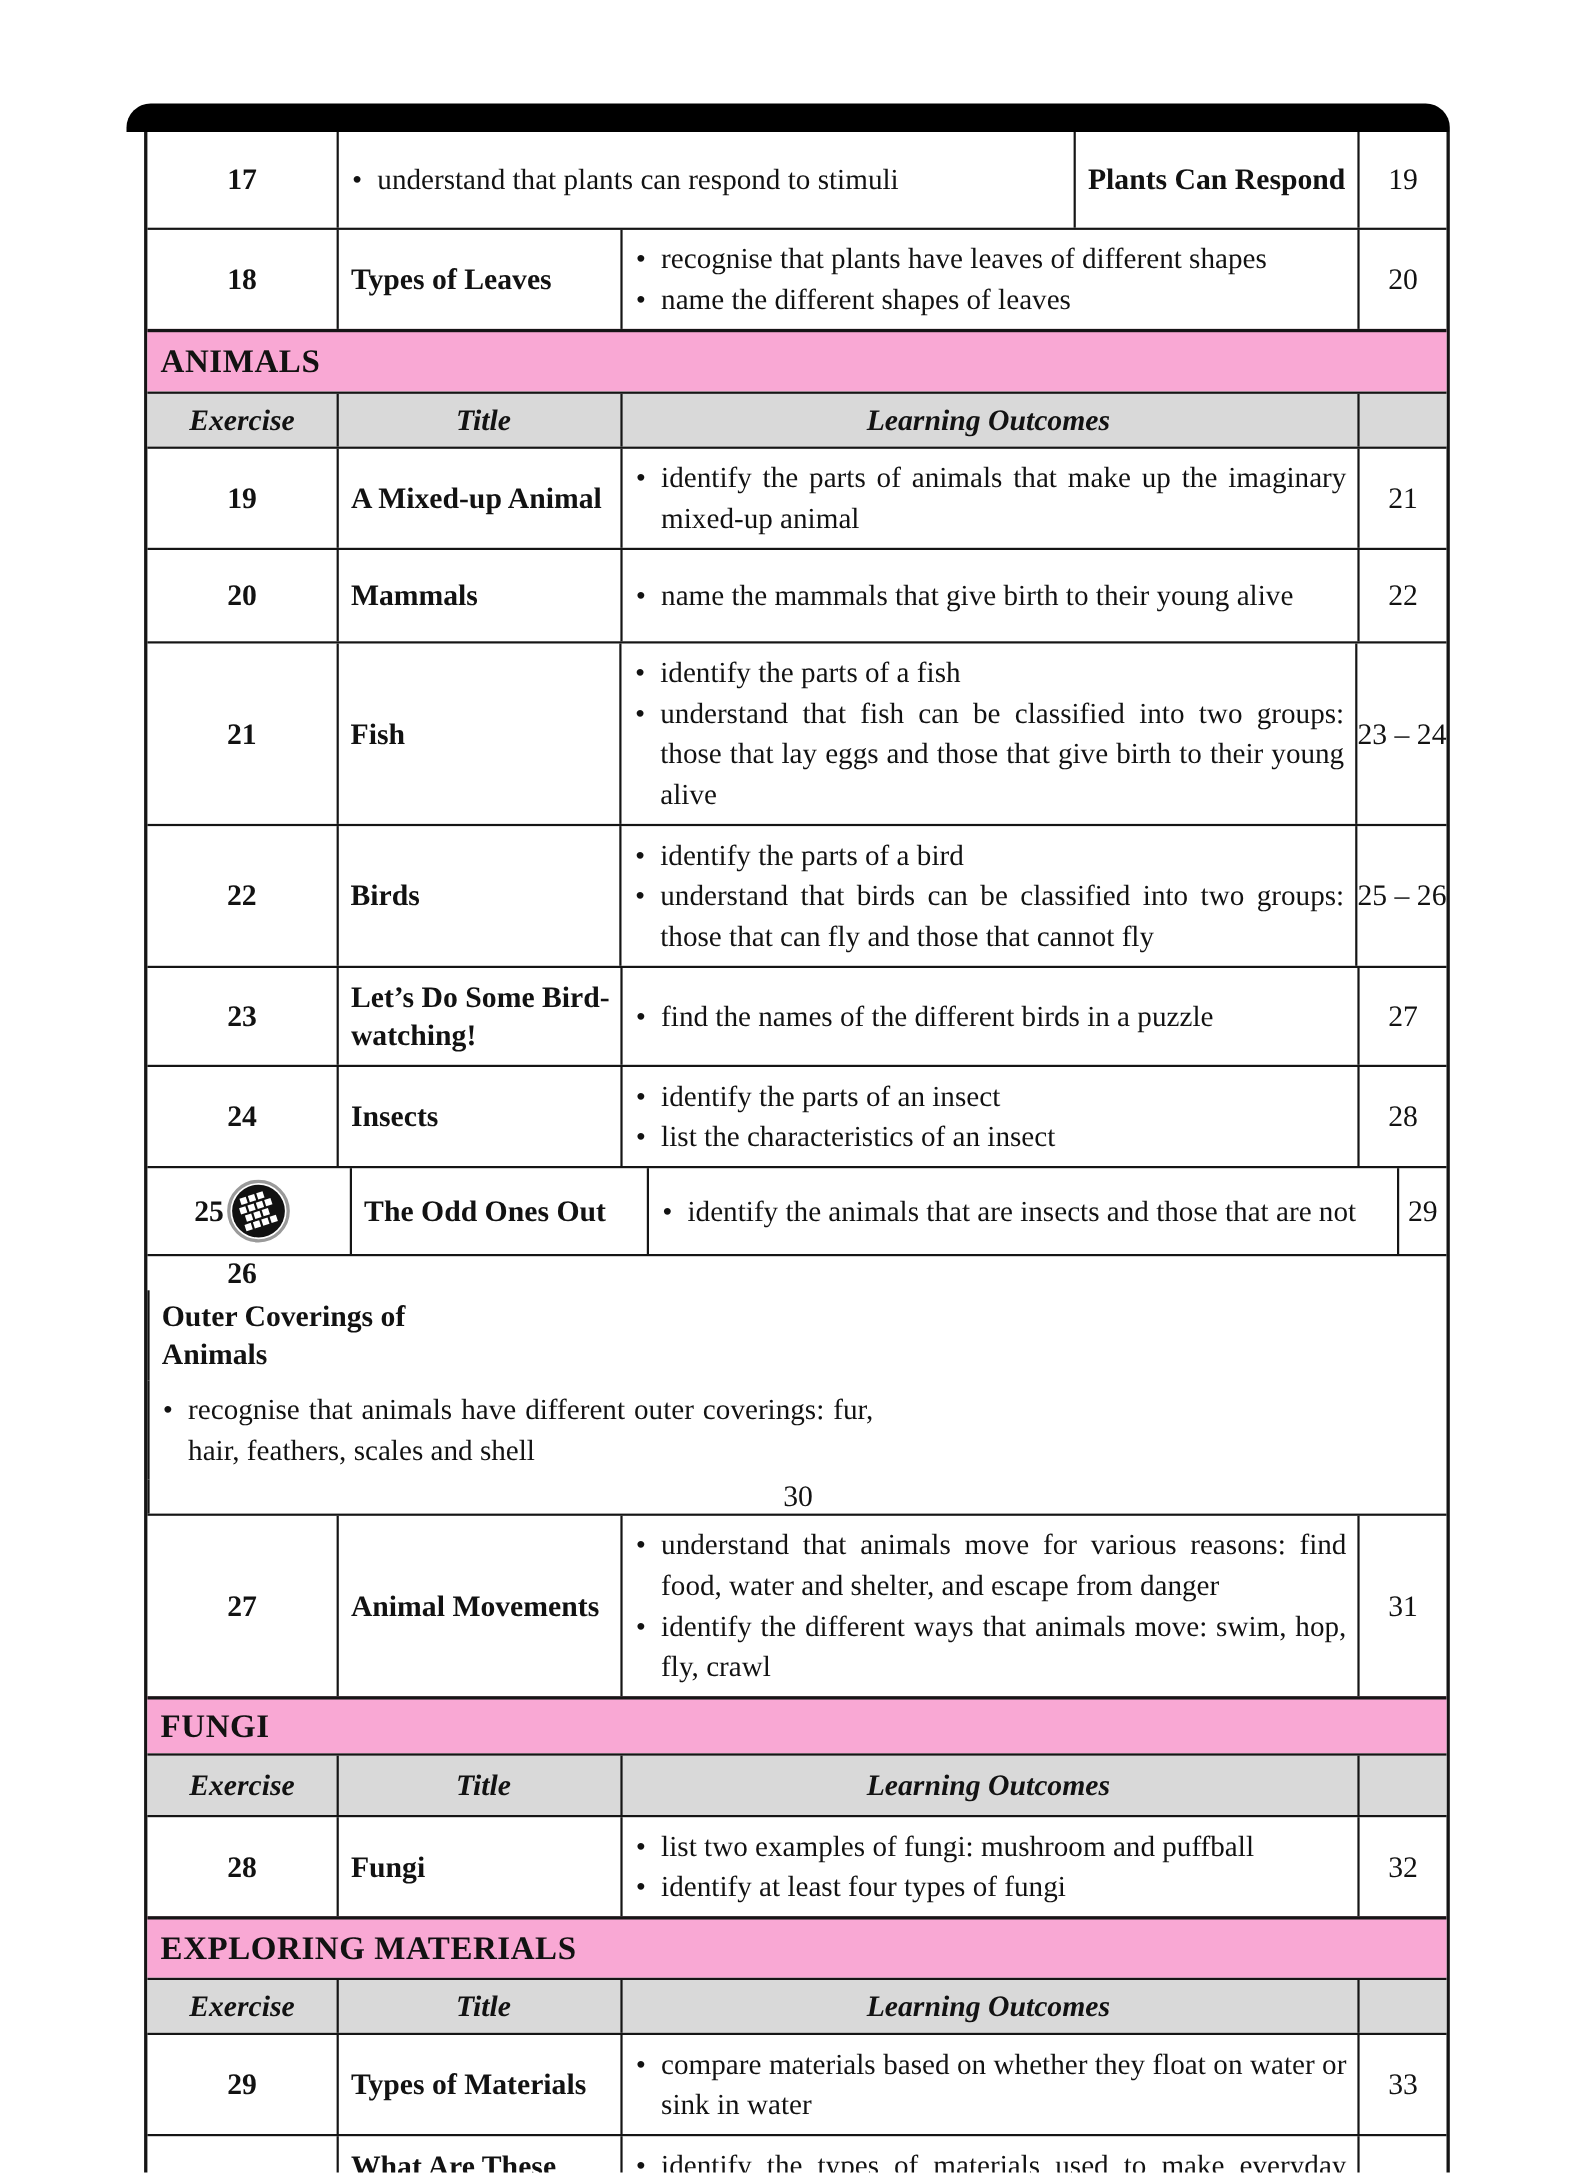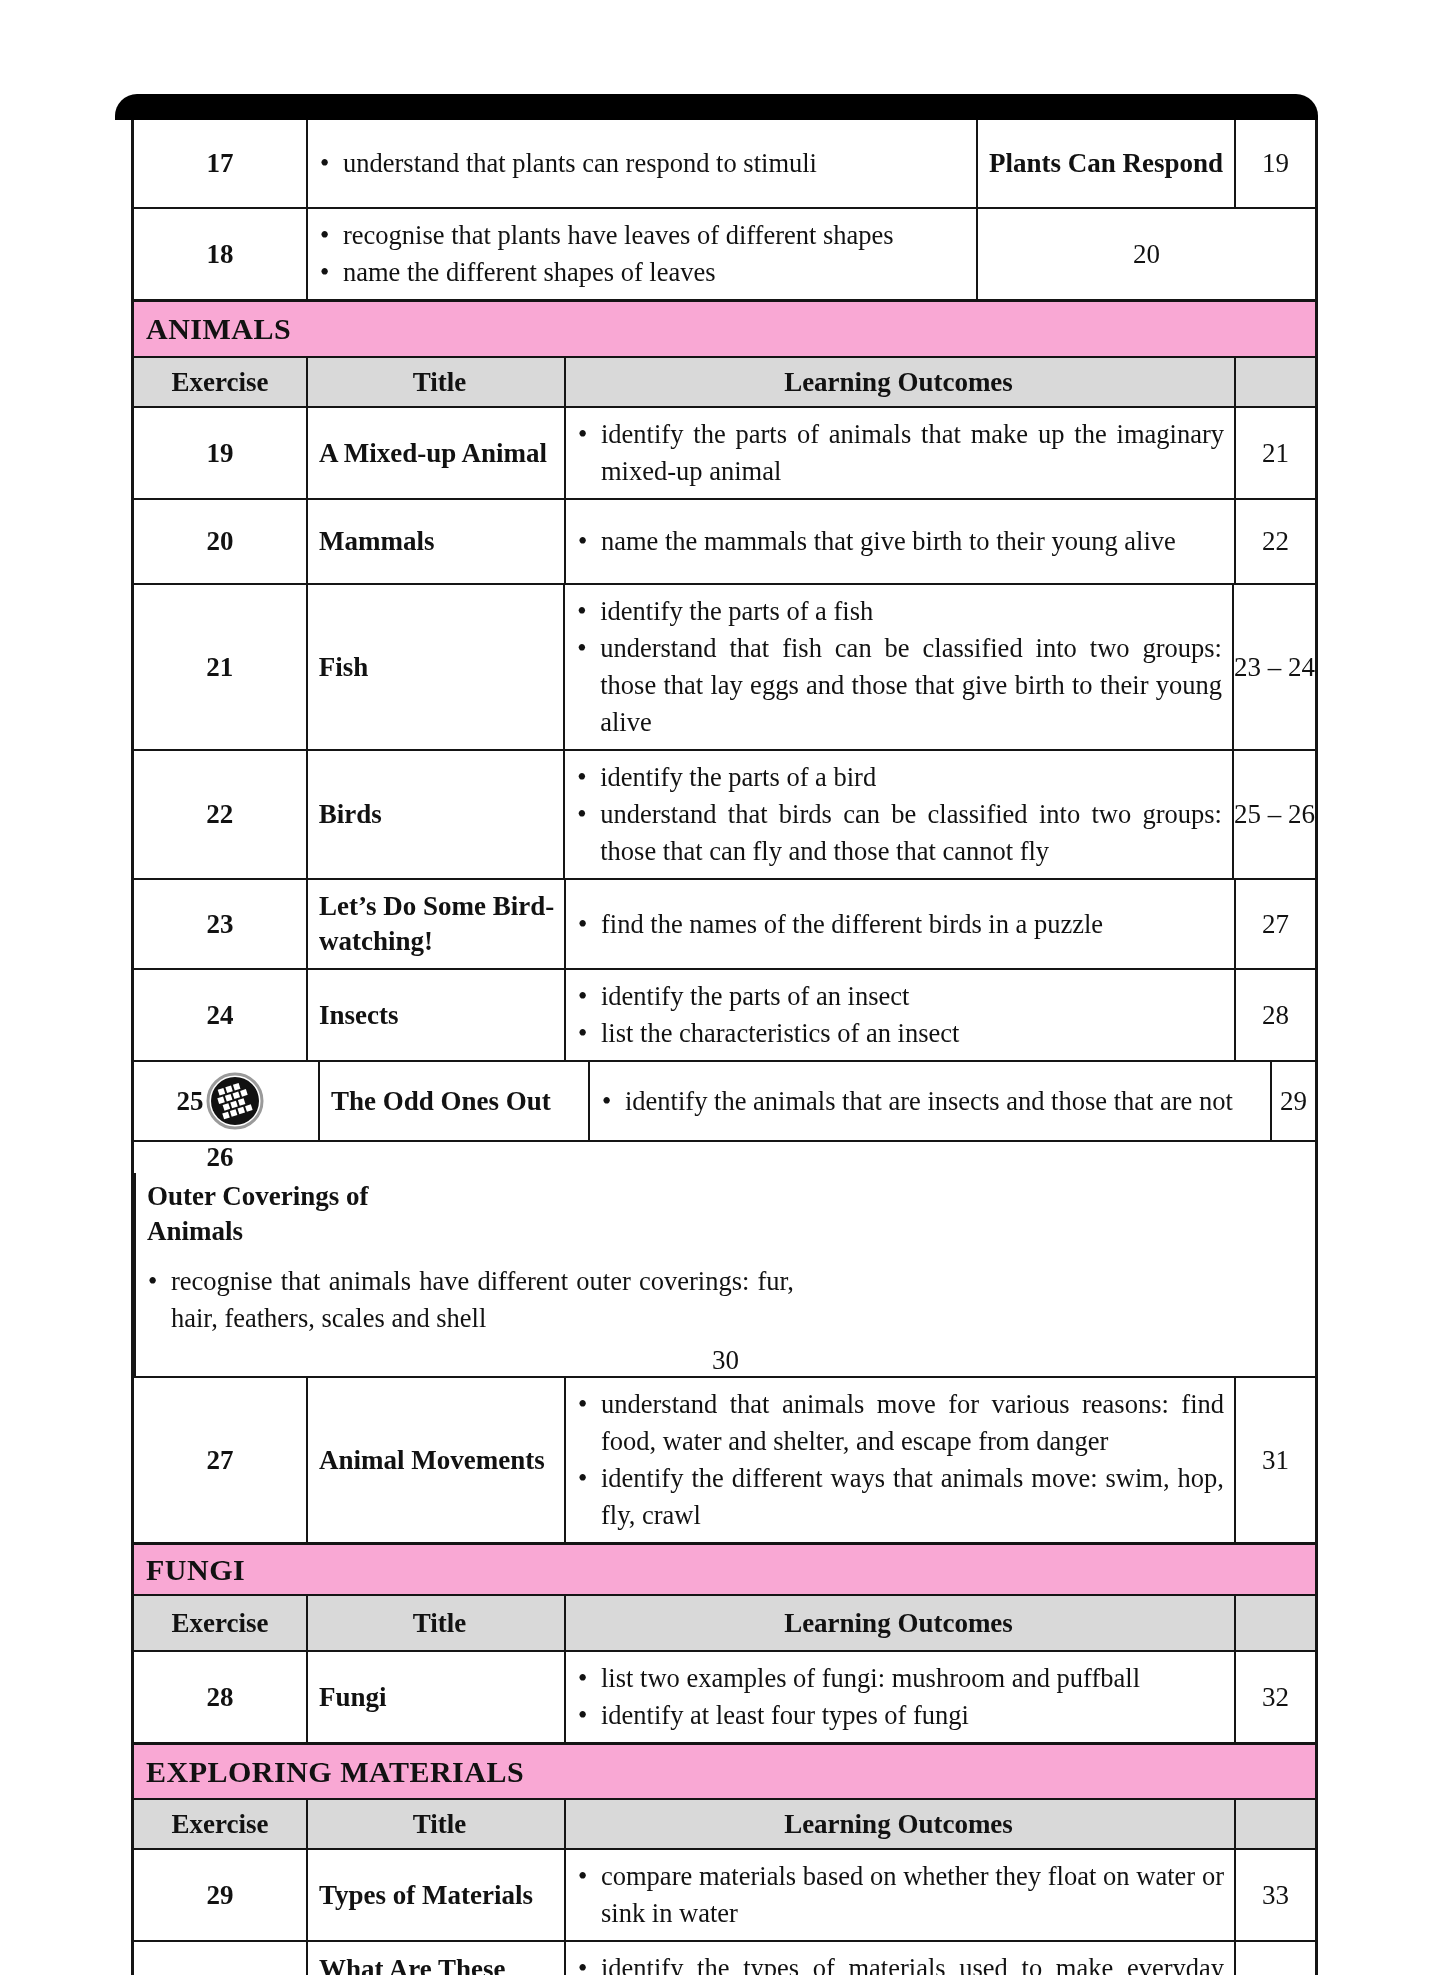--- a/index.html
+++ b/index.html
@@ -36,21 +36,21 @@
     content:"\2022";position:absolute;left:5px;top:0;
     font-size:26.5px;
   }
   .band{
     background:#f9a8d4;box-sizing:border-box;border-top:3px solid #151515;
     display:flex;align-items:center;padding-left:12px;
   }
   .band-label{font-weight:bold;font-size:30px;letter-spacing:0.5px;}
   .hdr{background:#d9d9d9;}
   .hdr .cell{align-items:center;justify-content:center;flex-direction:row;}
-  .hdr-label{font-weight:bold;font-size:27px;}
+  .hdr-label{font-weight:bold;font-size:27px;font-style:italic;}
   .badge{margin-left:2px;flex:0 0 auto;display:block;}
   
   .h-r17{min-height:87px;} .h-r18{min-height:87px;}
   .h-band1{min-height:57px;} .h-hdr1{min-height:50px;}
   .h-r19{min-height:90px;} .h-r20{min-height:85px;}
   .h-r21{min-height:154px;} .h-r22{min-height:123px;}
   .h-r23{min-height:90px;} .h-r24{min-height:90px;}
   .h-r25{min-height:80px;gap:12px;} .h-r26{min-height:99px;flex-direction:column;}
   .h-r27{min-height:153px;}
   .h-band2{min-height:52px;} .h-hdr2{min-height:56px;}
@@ -76,20 +76,23 @@
           <span class="title">Plants Can Respond</span>
         </div>
       <div class="cell c-pg">
           <span class="pgnum">19</span>
         </div>
     </div>
 
     <div class="row h-r18">
       <div class="cell c-ex">
           <span class="num">18</span>
+        </div>
+      <div class="cell c-ti">
+          <span class="title">Types of Leaves</span>
         </div>
       <div class="cell c-lo">
         <div class="bullet">recognise that plants have leaves of different shapes</div>
         <div class="bullet">name the different shapes of leaves</div>
       </div>
       <div class="cell c-pg">
           <span class="pgnum">20</span>
         </div>
     </div>
 

